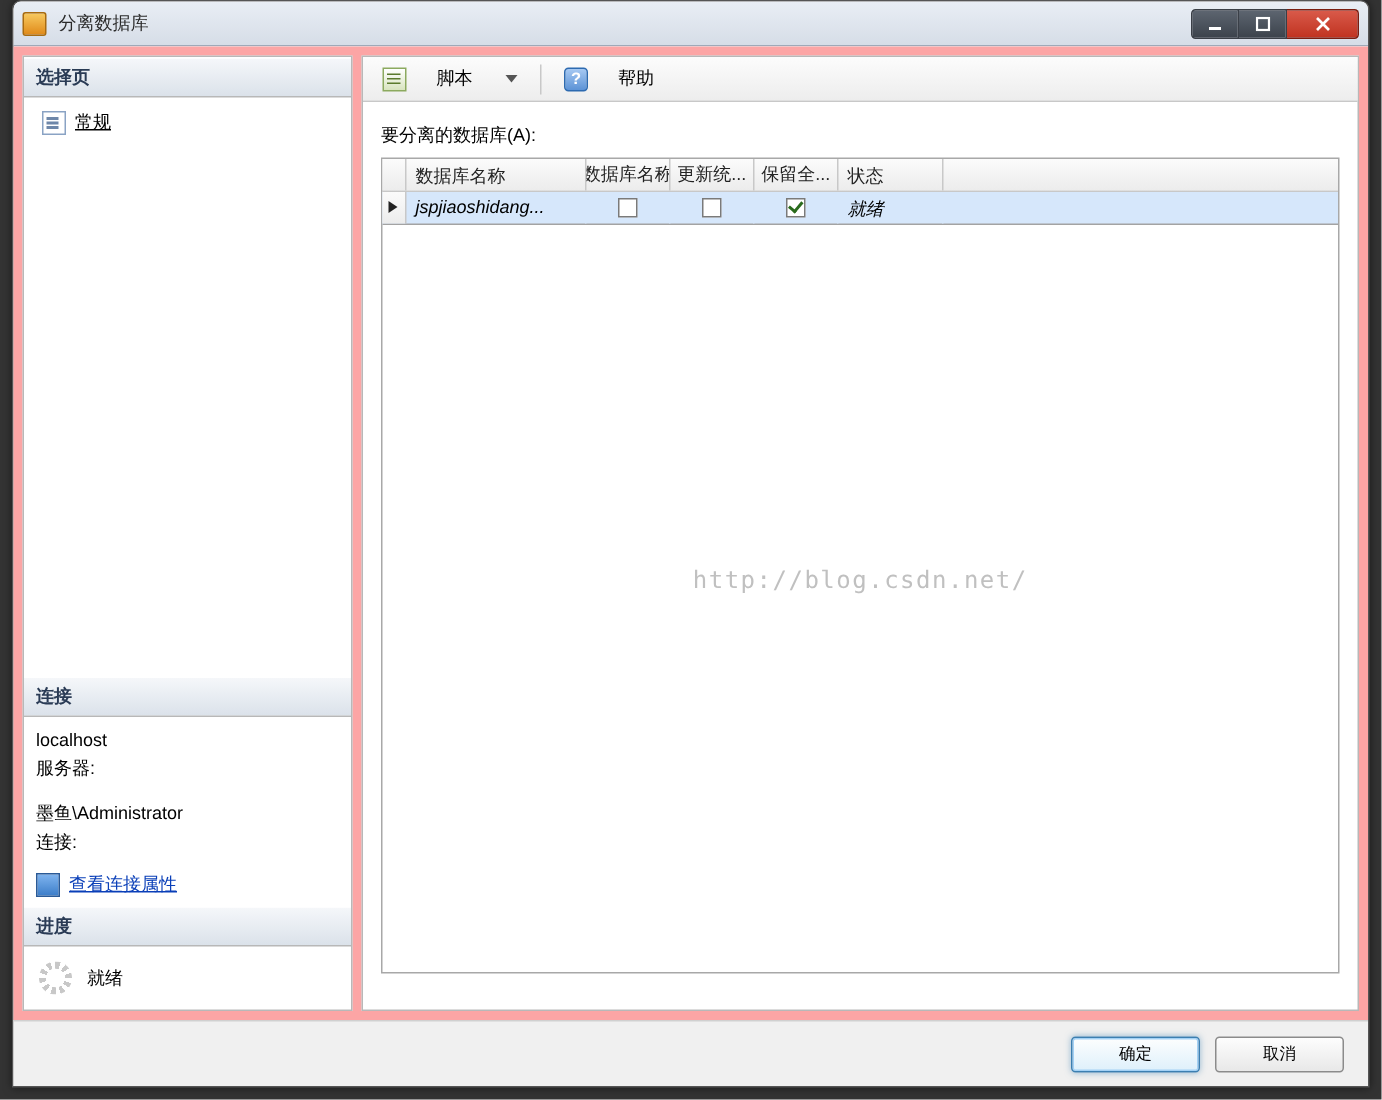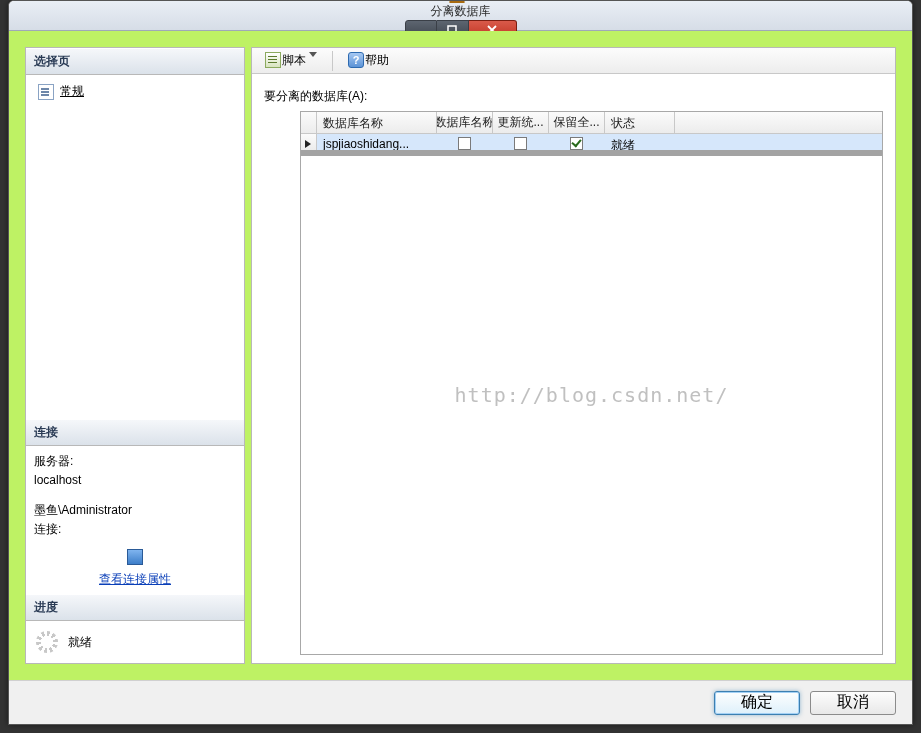--- a/index.html
+++ b/index.html
@@ -23,21 +23,20 @@
     flex-direction:column;
   }
   .titlebar {
     height: 30px;
     background: linear-gradient(#e9eef5, #d6dde7);
     display: flex;
     align-items: center;
     padding: 0 6px;
     border-bottom: 1px solid #9fa9b8;
     border-radius: 5px 5px 0 0;
-    flex-direction: column;
   }
   .title-icon {
     width: 16px; height: 16px;
     background: linear-gradient(#f7c95f,#e08a1a);
     border:1px solid #a86b10;
     border-radius:2px;
     margin-right:8px;
   }
   .title-text { flex:1; color:#2a2a2a; font-size:12px; }
   .win-btns { display:flex; gap:0; }
@@ -51,23 +50,23 @@
   .win-btn:first-child { border-left:1px solid #3a3f47; border-radius:3px 0 0 3px;}
   .win-btn.close {
     background: linear-gradient(#d95a4a,#c03321);
     width:48px; border-radius:0 3px 3px 0;
     border-color:#7a1d10;
   }
   .win-btn svg { width:10px; height:10px; }
 
   .body {
     flex:1; display:flex;
-    padding:16px;
+    padding:6px;
     gap:6px;
-    background:#bef264;
+    background:#fca5a5;
     min-height:0;
   }
   .sidebar {
     width:220px;
     display:flex; flex-direction:column;
     border:1px solid #b8b8b8;
     background:#fff;
   }
   .side-section-hdr {
     background: linear-gradient(#f5f7fa,#dbe2ea);
@@ -86,21 +85,21 @@
   .nav-icon {
     width:16px; height:16px;
     background:#fff; border:1px solid #8aa3c4;
     position:relative;
   }
   .nav-icon::after{
     content:""; position:absolute; left:2px; top:3px; width:8px; height:2px;
     background:#6e87a9; box-shadow:0 3px 0 #6e87a9, 0 6px 0 #6e87a9;
   }
   .conn-block { line-height:1.6; margin-bottom:10px;}
-  .conn-link-row { display:flex; align-items:center; gap:6px;flex-direction:column; }
+  .conn-link-row { display:flex; align-items:center; gap:6px; }
   .conn-link-icon{
     width:16px; height:16px; background:linear-gradient(#7fb4ef,#3d7ec9);
     border:1px solid #2a5a97;
   }
   .conn-link { color:#0a3fb8; text-decoration:underline; cursor:pointer; }
   .progress-row { display:flex; align-items:center; gap:10px; padding:4px 2px;}
   .spinner {
     width:22px; height:22px; border-radius:50%;
     background:
       radial-gradient(circle,#fff 40%, transparent 41%),
@@ -114,41 +113,40 @@
     min-height:0;
   }
   .toolbar {
     height:30px;
     border-bottom:1px solid #c8c8c8;
     display:flex; align-items:center;
     padding:0 6px; gap:4px;
     background:linear-gradient(#fcfcfc,#ededed);
   }
   .tool-btn {
-    display:flex; align-items:flex-start; gap:1px;
+    display:flex; align-items:center; gap:20px;
     padding:3px 6px;
     border:1px solid transparent;
     border-radius:3px;
   }
   .tool-ico { width:16px; height:16px; }
   .ico-script { background:linear-gradient(#fff,#d8e4bf); border:1px solid #8caa5f; position:relative;}
   .ico-script::after{content:"";position:absolute;left:2px;top:3px;width:9px;height:1px;background:#5b7a2d;box-shadow:0 3px 0 #5b7a2d,0 6px 0 #5b7a2d;}
   .dd-arrow{width:0;height:0;border-left:4px solid transparent;border-right:4px solid transparent;border-top:5px solid #555;margin-left:2px;}
   .ico-help { background:linear-gradient(#a6c8f2,#5c93d6); border:1px solid #2d6ab0; border-radius:3px; position:relative;}
   .ico-help::after{content:"?";position:absolute;left:0;top:0;width:100%;text-align:center;color:#fff;font-size:11px;line-height:14px;font-weight:bold;}
   .tool-sep{width:1px;height:20px;background:#c8c8c8;margin:0 4px;}
 
   .content { flex:1; padding:14px 12px; position:relative; }
   .label-row { margin-bottom:6px; }
   .grid {
     border:1px solid #a8a8a8;
     height:544px;
     background:#fff;
     position:relative;
-    margin-left:36px;
   }
   .grid-head {
     display:flex;
     background:linear-gradient(#fbfbfb,#ececec);
     border-bottom:1px solid #c8c8c8;
     height:22px;
   }
   .grid-head .gh {
     border-right:1px solid #c8c8c8;
     padding:3px 6px;
@@ -158,21 +156,22 @@
   .col-rowhdr{width:16px;flex:none;}
   .col-name{width:120px;flex:none;}
   .col-drop{width:56px;flex:none;text-align:left;}
   .col-upd{width:56px;flex:none;text-align:left;}
   .col-keep{width:56px;flex:none;text-align:left;}
   .col-stat{width:70px;flex:none;}
   .col-msg{flex:1;border-right:none!important;}
   .grid-row {
     display:flex; height:22px;
     background:#d6e7fb;
-    border-bottom:6px solid #a3a3a3;
+    border-bottom:1px solid #a3a3a3;
+    font-style:italic;
   }
   .grid-row .gc {
     border-right:1px solid #d6e7fb;
     padding:3px 6px;
     overflow:hidden; white-space:nowrap; text-overflow:ellipsis;
   }
   .grid-row .col-rowhdr{
     background:linear-gradient(#fbfbfb,#ececec);
     border-right:1px solid #c8c8c8;
     position:relative;
@@ -188,37 +187,37 @@
   .chk.checked::after{
     content:"";display:block;width:7px;height:4px;
     border-left:2px solid #2a6b1d;border-bottom:2px solid #2a6b1d;
     transform:rotate(-50deg);
     margin:1px 0 0 1px;
   }
   .col-drop,.col-upd,.col-keep{display:flex;align-items:center;justify-content:center;}
 
   .watermark{
     position:absolute; left:0; right:0; top:50%; text-align:center;
-    color:#c0c0c0; font-family:Consolas,monospace; font-size:20px;
+    color:#c0c0c0; font-family:Consolas,monospace; font-size:16px;
     letter-spacing:1px; pointer-events:none;
   }
 
   .footer{
     height:44px;
     display:flex; justify-content:flex-end; align-items:center;
     gap:10px; padding:0 16px;
     background:#f0f0f0;
     border-top:1px solid #d0d0d0;
   }
   .btn {
     min-width:86px; height:24px;
     border:1px solid #8b8b8b;
     background:linear-gradient(#fdfdfd,#e8e8e8);
     border-radius:3px;
-    font-size:16px;
+    font-size:11px;
   }
   .btn.primary{
     border:1px solid #3c7fb1;
     box-shadow:0 0 0 1px #a3d1f5 inset, 0 0 4px rgba(60,127,177,.5);
     background:linear-gradient(#fdfefe,#def0fb);
   }
 </style>
 </head>
 <body>
 
@@ -253,22 +252,22 @@
       <div class="side-body side-flex">
         <div class="nav-item">
           <span class="nav-icon"></span>
           <span>常规</span>
         </div>
       </div>
 
       <div class="side-section-hdr">连接</div>
       <div class="side-body">
         <div class="conn-block">
+          <div>localhost</div>
           <div>服务器:</div>
-          <div>localhost</div>
         </div>
         <div class="conn-block">
           <div>墨鱼\Administrator</div>
           <div>连接:</div>
         </div>
         <div class="conn-link-row">
           <span class="conn-link-icon"></span>
           <span class="conn-link">查看连接属性</span>
         </div>
       </div>

